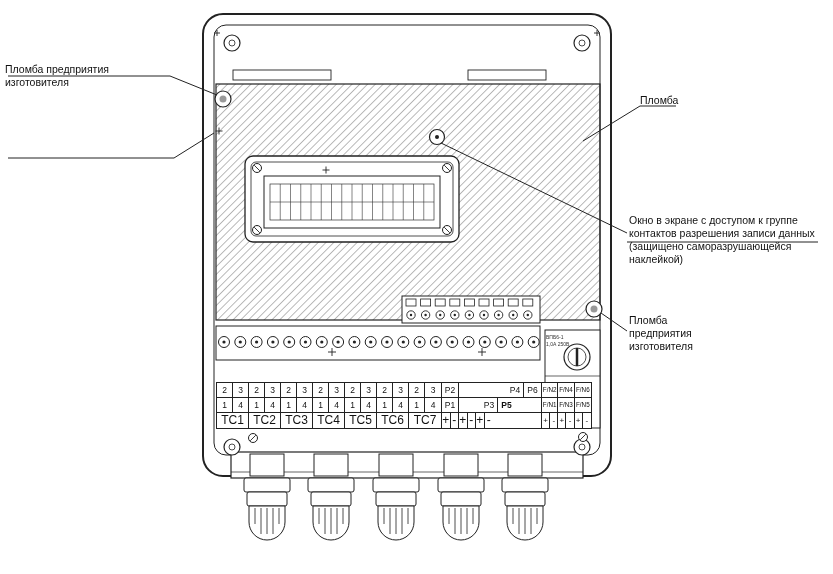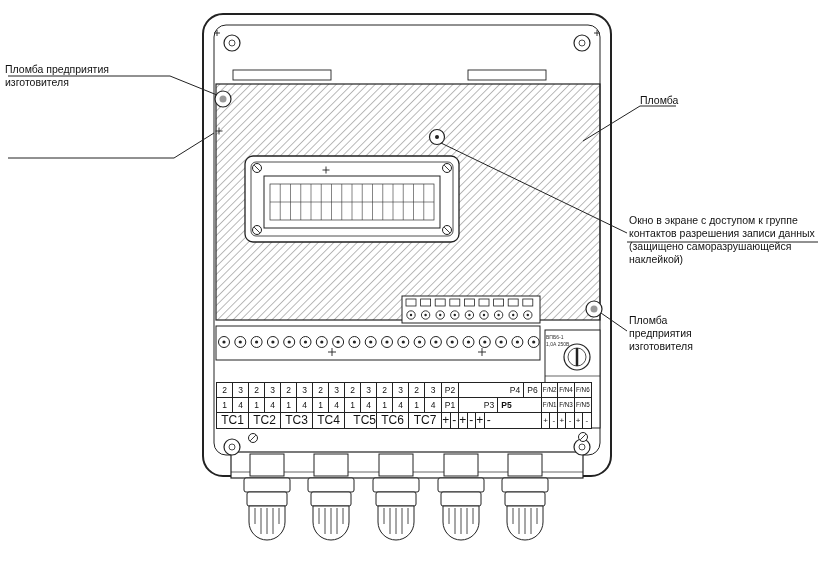--- a/index.html
+++ b/index.html
@@ -329,21 +329,21 @@
           <div class="tcell" style="width: 16px;">1</div>
           <div class="tcell" style="width: 16px;">4</div>
           <div class="tcell" style="width: 16px;">1</div>
           <div class="tcell" style="width: 16px;">4</div>
         </div>
         <div class="trow lab">
           <div class="tcell" style="width: 32px;">TC1</div>
           <div class="tcell" style="width: 32px;">TC2</div>
           <div class="tcell" style="width: 32px;">TC3</div>
           <div class="tcell" style="width: 32px;">TC4</div>
-          <div class="tcell" style="width: 32px; text-align: right;">TC5</div>
+          <div class="tcell" style="width: 32px;">TC5</div>
           <div class="tcell" style="width: 32px;">TC6</div>
           <div class="tcell" style="width: 32px;">TC7</div>
         </div>
       </div>
       <div class="tsec tsec-p">
         <div class="trow ">
           <div class="tcell" style="width: 17px;">P2</div>
           <div class="tcell" style="width: 17px; margin-left: 48px;">P4</div>
           <div class="tcell" style="width: 17px;">P6</div>
         </div>

